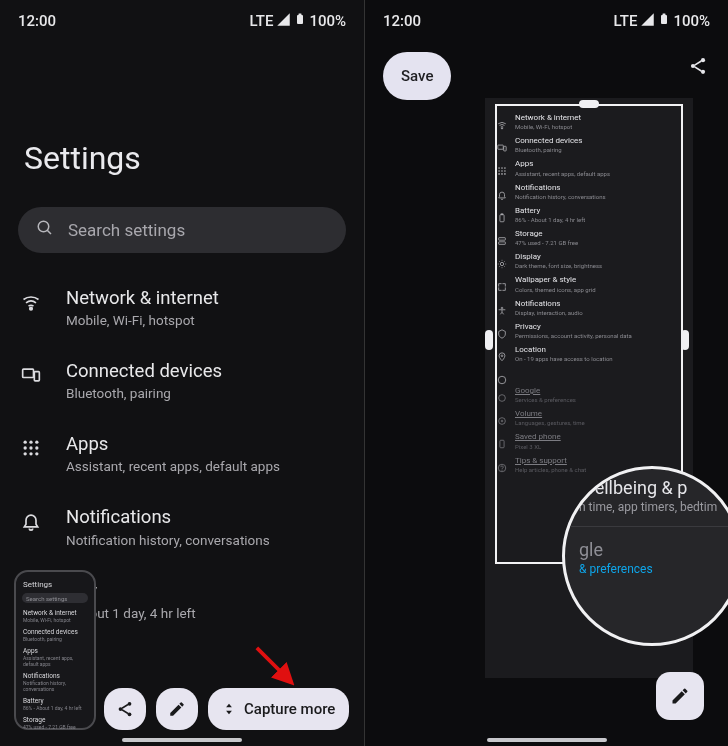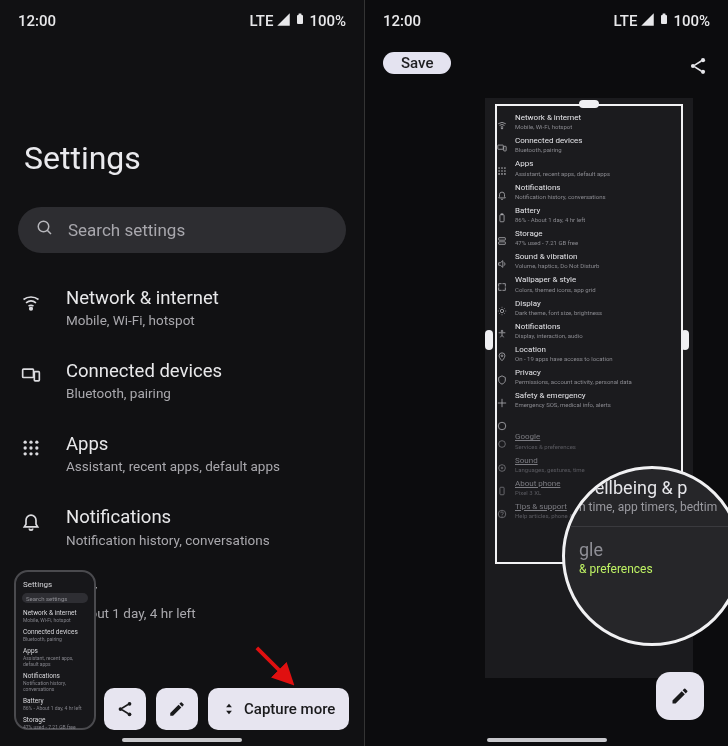--- a/index.html
+++ b/index.html
@@ -21,29 +21,29 @@
   .item .t1 { font-size:18.5px; color:#e8e8ea; line-height:1.25; }
   .item .t2 { font-size:13.5px; color:#a9a8ad; margin-top:2px; }
   
   .ss-thumb { position:absolute; left:14px; bottom:16px; width:82px; height:160px; border:2px solid #4a4a4e; border-radius:14px; background:#17171a; padding:4px 4px; }
   .ss-thumb .th-title{ font-size:8px; color:#d6d6da; padding:4px 3px 2px; }
   .ss-thumb .th-search{ background:#2e2e33; border-radius:8px; height:10px; margin:2px 2px 4px; font-size:6px; color:#8e8e94; display:flex; align-items:center; padding-left:4px;}
   .ss-thumb .th-item{ padding:2px 0 3px 3px; }
   .ss-thumb .th-item .a{ font-size:6.5px; color:#d8d8dc; }
   .ss-thumb .th-item .b{ font-size:5px; color:#83838a; }
   .toolbar { position:absolute; left:104px; bottom:16px; display:flex; gap:10px; }
-  .pill { background:#e7e5f0; color:#1a1a1c; border-radius:10px; height:42px; display:flex; align-items:center; justify-content:center; padding:0 14px; font-size:15px; font-weight:500; }
+  .pill { background:#e7e5f0; color:#1a1a1c; border-radius:18px; height:42px; display:flex; align-items:center; justify-content:center; padding:0 14px; font-size:15px; font-weight:500; }
   .pill.small{ width:42px; padding:0; }
   .capture-arrow{ display:inline-flex; flex-direction:column; margin-right:8px; line-height:6px; font-size:10px;}
   .arrow-red { position:absolute; bottom:50px; left:255px; }
   .arrow-red svg{ width:46px; height:46px; }
   .gesture-bar{ position:absolute; bottom:4px; left:50%; transform:translateX(-50%); width:120px; height:4px; background:#c8c8cc; border-radius:4px; }
 
   
-  .save-btn { position:absolute; top:52px; left:18px; background:#e4e3f0; color:#1f1f22; border-radius:30px; padding:2px 18px; font-size:15px; font-weight:500; }
+  .save-btn { position:absolute; top:52px; left:18px; background:#e4e3f0; color:#1f1f22; border-radius:30px; padding:15px 18px; font-size:15px; font-weight:500; }
   .share-top { position:absolute; top:56px; right:20px; color:#e6e6ea; }
   .share-top svg{width:20px;height:20px;}
   .crop-area{ position:absolute; top:98px; left:120px; width:208px; height:580px; background:#1b1b1e; }
   .crop-frame{ position:absolute; top:104px; left:130px; width:188px; height:460px; border:2px solid #f2f2f4; }
   .crop-handle{ position:absolute; width:20px; height:8px; background:#efeff2; border-radius:6px; }
   .ch-top{ top:100px; left:214px; }
   .ch-bottom{ top:560px; left:214px;}
   .ch-left{ top:330px; left:120px; width:8px; height:20px;}
   .ch-right{ top:330px; left:316px; width:8px; height:20px;}
   .rlist{ position:absolute; top:110px; left:126px; width:198px; }
@@ -52,21 +52,21 @@
   .ritem .ric svg{width:10px;height:10px;}
   .ritem .rt1{ font-size:8px; color:#e4e4e8; line-height:1.15; }
   .ritem .rt2{ font-size:6px; color:#8a8a90; margin-top:1px; }
   .rlist .below .rt1{ color:#7c7c82;text-decoration:underline; }
   .rlist .below .rt2{ color:#5a5a60; }
   .magnifier{ position:absolute; bottom:100px; right:-14px; width:180px; height:180px; border:3px solid #f1f1f3; border-radius:50%; background:#262629; overflow:hidden; }
   .mag-row{ padding:8px 14px; }
   .mag-row .m1{ font-size:18px; color:#e6e6ea; }
   .mag-row .m2{ font-size:12px; color:#9a9aa0; margin-top:2px; white-space:nowrap;}
   .mag-row.dim .m1{ color:#8e8e95; }
-  .mag-row.dim .m2{ color:#bef264; }
+  .mag-row.dim .m2{ color:#0ea5e9; }
   .mag-div{ height:1px; background:#3a3a3e; margin:4px 0;}
   .edit-fab{ position:absolute; bottom:26px; right:24px; width:48px; height:48px; background:#e7e5f0; border-radius:14px; display:flex; align-items:center; justify-content:center; }
   .edit-fab svg{width:20px;height:20px;}
 </style>
 </head>
 <body>
 
 <div class="phone">
   <div class="status-bar">
     <span>12:00</span>
@@ -320,82 +320,64 @@
             <rect x="4" y="4" width="16" height="6" rx="1"></rect>
             <rect x="4" y="14" width="16" height="6" rx="1"></rect>
           </svg></span>
         <div>
           <div class="rt1">Storage</div>
           <div class="rt2">47% used - 7.21 GB free</div>
         </div>
       </div>
       <div class="ritem">
         <span class="ric"><svg viewBox="0 0 24 24" fill="none" stroke="#e6e6ea" stroke-width="2">
-            <path d="M4 9v6h4l6 5V4L8 9H4zM17 8a5 5 0 0 1 0 8"></path>
-          </svg></span>
-        <div>
-          <div class="rt1">Sound &amp; vibration</div>
-          <div class="rt2">Volume, haptics, Do Not Disturb</div>
+            <circle cx="12" cy="12" r="4"></circle>
+            <path d="M12 2v2M12 20v2M2 12h2M20 12h2M5 5l1.5 1.5M17.5 17.5L19 19M5 19l1.5-1.5M17.5 6.5L19 5"></path>
+          </svg></span>
+        <div>
+          <div class="rt1">Display</div>
+          <div class="rt2">Dark theme, font size, brightness</div>
         </div>
       </div>
       <div class="ritem">
         <span class="ric"><svg viewBox="0 0 24 24" fill="none" stroke="#e6e6ea" stroke-width="2">
             <path d="M4 4h7M13 4h7M4 20h7M13 20h7M4 4v7M4 13v7M20 4v7M20 13v7"></path>
           </svg></span>
         <div>
           <div class="rt1">Wallpaper &amp; style</div>
           <div class="rt2">Colors, themed icons, app grid</div>
         </div>
       </div>
       <div class="ritem">
         <span class="ric"><svg viewBox="0 0 24 24" fill="none" stroke="#e6e6ea" stroke-width="2">
-            <circle cx="12" cy="12" r="4"></circle>
-            <path d="M12 2v2M12 20v2M2 12h2M20 12h2M5 5l1.5 1.5M17.5 17.5L19 19M5 19l1.5-1.5M17.5 6.5L19 5"></path>
-          </svg></span>
-        <div>
-          <div class="rt1">Display</div>
-          <div class="rt2">Dark theme, font size, brightness</div>
-        </div>
-      </div>
-      <div class="ritem">
-        <span class="ric"><svg viewBox="0 0 24 24" fill="none" stroke="#e6e6ea" stroke-width="2">
             <circle cx="12" cy="5" r="2"></circle>
             <path d="M4 9h16M12 9v6M12 15l-4 5M12 15l4 5"></path>
           </svg></span>
         <div>
           <div class="rt1">Notifications</div>
           <div class="rt2">Display, interaction, audio</div>
         </div>
       </div>
       <div class="ritem">
         <span class="ric"><svg viewBox="0 0 24 24" fill="none" stroke="#e6e6ea" stroke-width="2">
+            <path d="M12 2l8 4v6c0 5-3.5 8-8 10-4.5-2-8-5-8-10V6z"></path>
+          </svg></span>
+        <div>
+          <div class="rt1">Privacy</div>
+          <div class="rt2">Permissions, account activity, personal data</div>
+        </div>
+      </div>
+      <div class="ritem">
+        <span class="ric"><svg viewBox="0 0 24 24" fill="none" stroke="#e6e6ea" stroke-width="2">
             <path d="M12 21s7-7 7-12a7 7 0 1 0-14 0c0 5 7 12 7 12z"></path>
             <circle cx="12" cy="9" r="2"></circle>
           </svg></span>
         <div>
           <div class="rt1">Location</div>
           <div class="rt2">On - 19 apps have access to location</div>
-        </div>
-      </div>
-      <div class="ritem">
-        <span class="ric"><svg viewBox="0 0 24 24" fill="none" stroke="#e6e6ea" stroke-width="2">
-            <path d="M12 2l8 4v6c0 5-3.5 8-8 10-4.5-2-8-5-8-10V6z"></path>
-          </svg></span>
-        <div>
-          <div class="rt1">Privacy</div>
-          <div class="rt2">Permissions, account activity, personal data</div>
-        </div>
-      </div>
-      <div class="ritem">
-        <span class="ric"><svg viewBox="0 0 24 24" fill="none" stroke="#e6e6ea" stroke-width="2">
-            <path d="M12 2v20M2 12h20"></path>
-          </svg></span>
-        <div>
-          <div class="rt1">Safety &amp; emergency</div>
-          <div class="rt2">Emergency SOS, medical info, alerts</div>
         </div>
       </div>
       <div class="ritem">
         <span class="ric"><svg viewBox="0 0 24 24" fill="none" stroke="#e6e6ea" stroke-width="2">
             <circle cx="12" cy="12" r="9"></circle>
           </svg></span>
       </div>
       <div class="ritem below">
         <span class="ric"><svg viewBox="0 0 24 24" fill="none" stroke="#9a9aa0" stroke-width="2">
             <circle cx="12" cy="12" r="8"></circle>
@@ -404,30 +386,30 @@
           <div class="rt1">Google</div>
           <div class="rt2">Services &amp; preferences</div>
         </div>
       </div>
       <div class="ritem below">
         <span class="ric"><svg viewBox="0 0 24 24" fill="none" stroke="#9a9aa0" stroke-width="2">
             <circle cx="12" cy="12" r="8"></circle>
             <circle cx="12" cy="12" r="2"></circle>
           </svg></span>
         <div>
-          <div class="rt1">Sound</div>
+          <div class="rt1">Volume</div>
           <div class="rt2">Languages, gestures, time</div>
         </div>
       </div>
       <div class="ritem below">
         <span class="ric"><svg viewBox="0 0 24 24" fill="none" stroke="#9a9aa0" stroke-width="2">
             <rect x="7" y="3" width="10" height="18" rx="2"></rect>
           </svg></span>
         <div>
-          <div class="rt1">About phone</div>
+          <div class="rt1">Saved phone</div>
           <div class="rt2">Pixel 3 XL</div>
         </div>
       </div>
       <div class="ritem below">
         <span class="ric"><svg viewBox="0 0 24 24" fill="none" stroke="#9a9aa0" stroke-width="2">
             <circle cx="12" cy="12" r="9"></circle>
             <path d="M9 10a3 3 0 1 1 4 2.8c-.7.4-1 1-1 1.7"></path>
             <circle cx="12" cy="17" r=".5" fill="#9a9aa0"></circle>
           </svg></span>
         <div>

